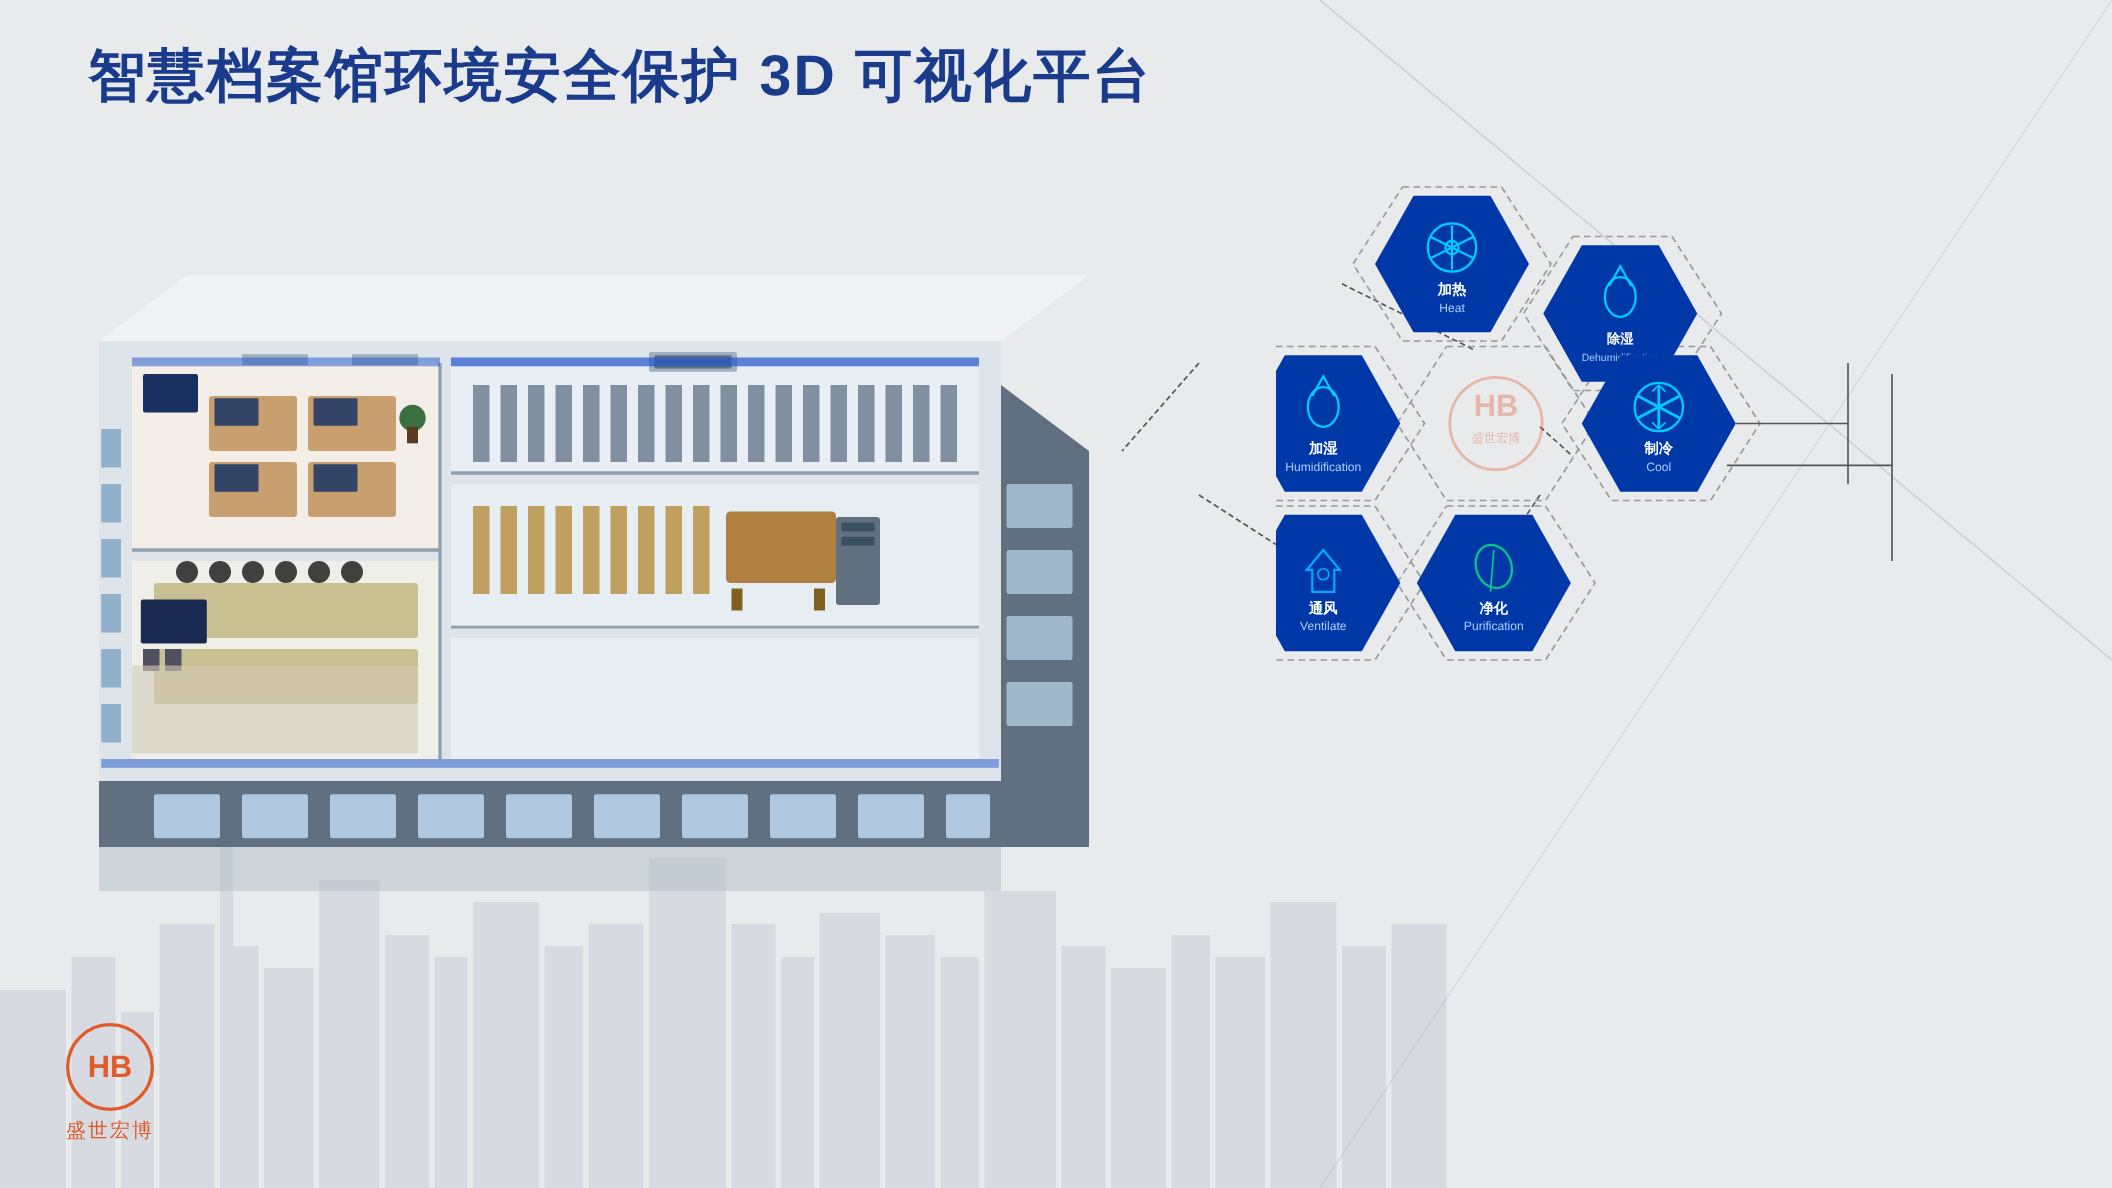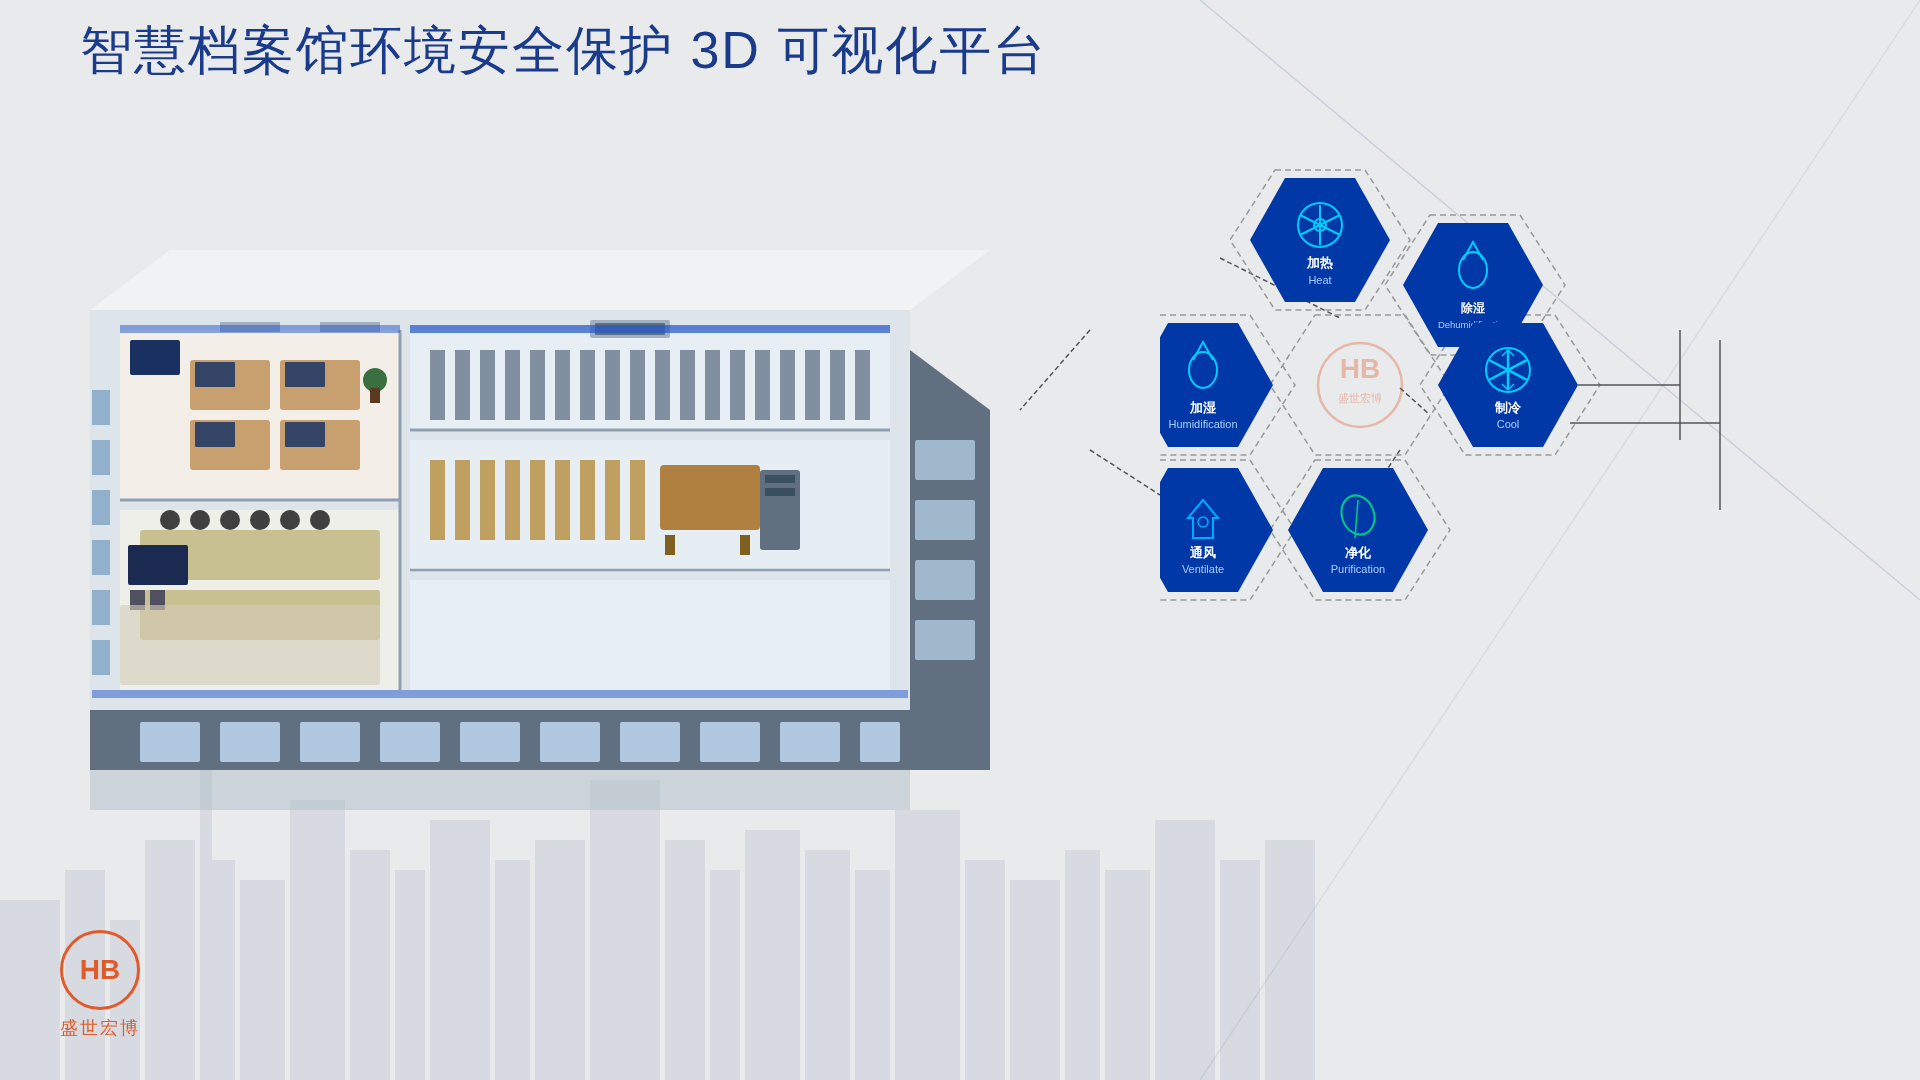--- a/index.html
+++ b/index.html
@@ -8,24 +8,24 @@
       height: 1080px;
       background: #e8eaec;
       font-family: 'Microsoft YaHei', 'SimHei', Arial, sans-serif;
       overflow: hidden;
       position: relative;
     }
 
     
     .page-title {
       position: absolute;
-      top: 16px;
+      top: 34px;
       left: 80px;
       font-size: 52px;
-      font-weight: normal;
+      font-weight: bold;
       color: #1a3a8c;
       letter-spacing: 2px;
     }
 
     
     .building-area {
       position: absolute;
       left: 40px;
       top: 130px;
       width: 950px;

